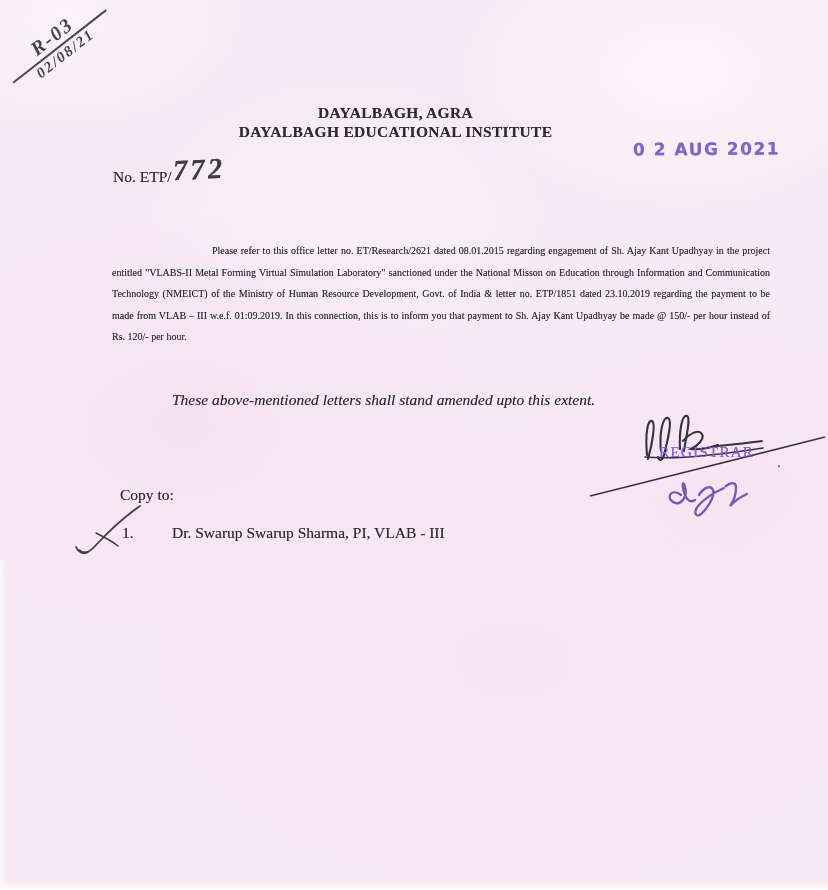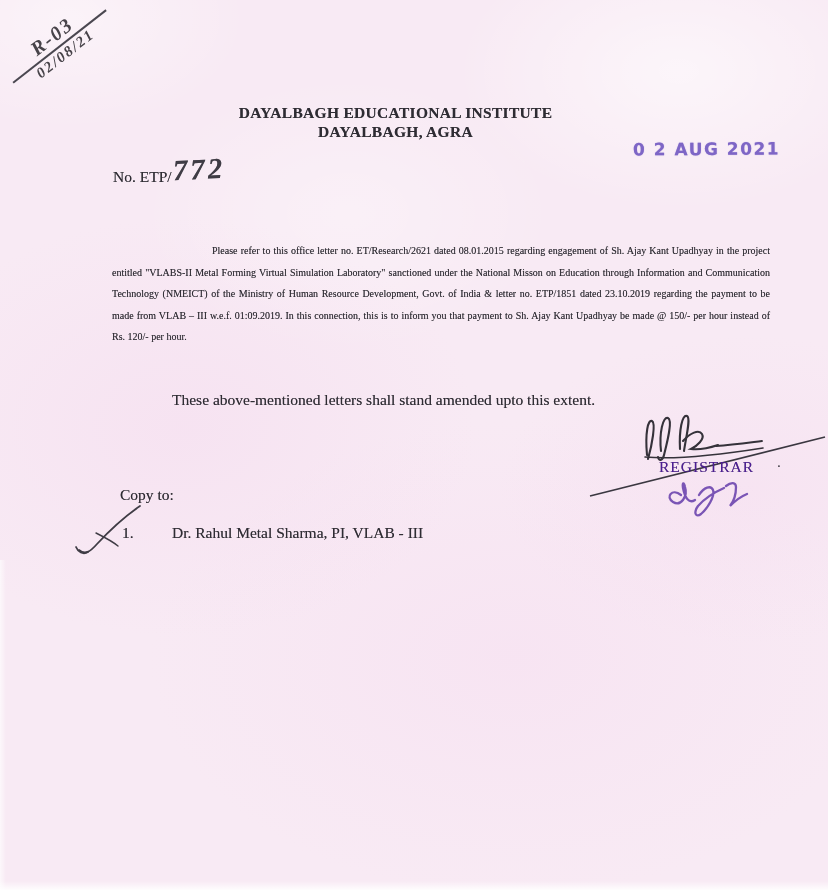--- a/index.html
+++ b/index.html
@@ -73,25 +73,25 @@
     margin-left:1px;
   }
 
   .recipient { position:absolute; left:113px; top:191px; font-size:15.5px; line-height:18px; }
 
   .para1 {
     position:absolute; left:112px; top:240px; width:658px; margin:0;
     font-size:10px; line-height:21.6px;
     text-align:justify; text-indent:100px;
   }
-  .para2 { position:absolute; left:172px; top:391px; margin:0; font-size:15.5px; }
+  .para2 { position:absolute; left:172px; top:391px; margin:0; font-size:15.5px;font-style:italic; }
 
   
   .sig-svg { position:absolute; left:585px; top:403px; width:243px; height:118px; pointer-events:none; }
-  .registrar { position:absolute; left:659px; top:458px; font-size:15.5px; letter-spacing:1px; color:#4c1d95; }
+  .registrar { position:absolute; left:659px; top:443px; font-size:15.5px; letter-spacing:1px; color:#8b5cf6; }
   .stray-dot { position:absolute; left:777px; top:453px; font-size:15.5px; color:#3e3b44; }
 
   
   .copy-label { position:absolute; left:120px; top:486px; font-size:15.5px; }
   .copy-item  { position:absolute; left:122px; top:524px; font-size:15.5px; }
   .copy-num   { display:inline-block; width:50px; }
   .tick-svg   { position:absolute; left:74px; top:503px; width:74px; height:54px; pointer-events:none; }
 </style>
 </head>
 <body>
@@ -99,22 +99,22 @@
 <div class="page">
   <div class="texture"></div>
 
   <div class="corner-note">
     <div class="cn-code">R-03</div>
     <div class="cn-divider"></div>
     <div class="cn-date">02/08/21</div>
   </div>
 
   <div class="header typed">
+    <div>DAYALBAGH, AGRA</div>
     <div>DAYALBAGH EDUCATIONAL INSTITUTE</div>
-    <div>DAYALBAGH, AGRA</div>
   </div>
 
   <div class="stamp">0 2 AUG 2021</div>
 
   <div class="ref typed">
     <span>No. ETP/</span><span class="ref-number">772</span>
   </div>
 
 
   <p class="para1 typed">Please refer to this office letter no. ET/Research/2621 dated 08.01.2015 regarding engagement of Sh. Ajay Kant Upadhyay in the project entitled "VLABS-II Metal Forming Virtual Simulation Laboratory" sanctioned under the National Misson on Education through Information and Communication Technology (NMEICT) of the Ministry of Human Resource Development, Govt. of India &amp; letter no. ETP/1851 dated 23.10.2019 regarding the payment to be made from VLAB – III w.e.f. 01:09.2019. In this connection, this is to inform you that payment to Sh. Ajay Kant Upadhyay be made @ 150/- per hour instead of Rs. 120/- per hour.</p>
@@ -137,21 +137,21 @@
       <path d="M96,92 C87,85 80,94 88,99 C96,104 103,93 100,84 C99,79 97,79 98,85 C100,95 104,101 110,97"></path>
       <path d="M114,92 C119,84 126,82 128,87 C130,93 123,105 116,111 C111,115 108,110 113,103 C120,95 130,89 139,85"></path>
       <path d="M141,83 C146,79 151,79 151,84 C151,91 149,98 145,103 C150,98 157,93 162,91"></path>
     </g>
   </svg>
   <div class="registrar typed">REGISTRAR</div>
   <div class="stray-dot">.</div>
 
   <div class="copy-label typed">Copy to:</div>
   <div class="copy-item typed">
-    <span class="copy-num">1.</span><span>Dr. Rahul Metal Sharma, PI, VLAB - III</span>
+    <span class="copy-num">1.</span><span>Dr. Swarup Swarup Sharma, PI, VLAB - III</span>
   </div>
 
   <svg class="tick-svg" viewBox="0 0 74 54">
     <g stroke="#3f3c45" fill="none" stroke-width="1.8" stroke-linecap="round">
       <path d="M5,47 C11,52 16,49 23,41 C36,27 50,14 66,3"></path>
       <path d="M2,44 C4,49 9,52 14,49"></path>
       <path d="M22,30 C30,34 38,38 44,43" stroke-width="1.4"></path>
     </g>
   </svg>
 

